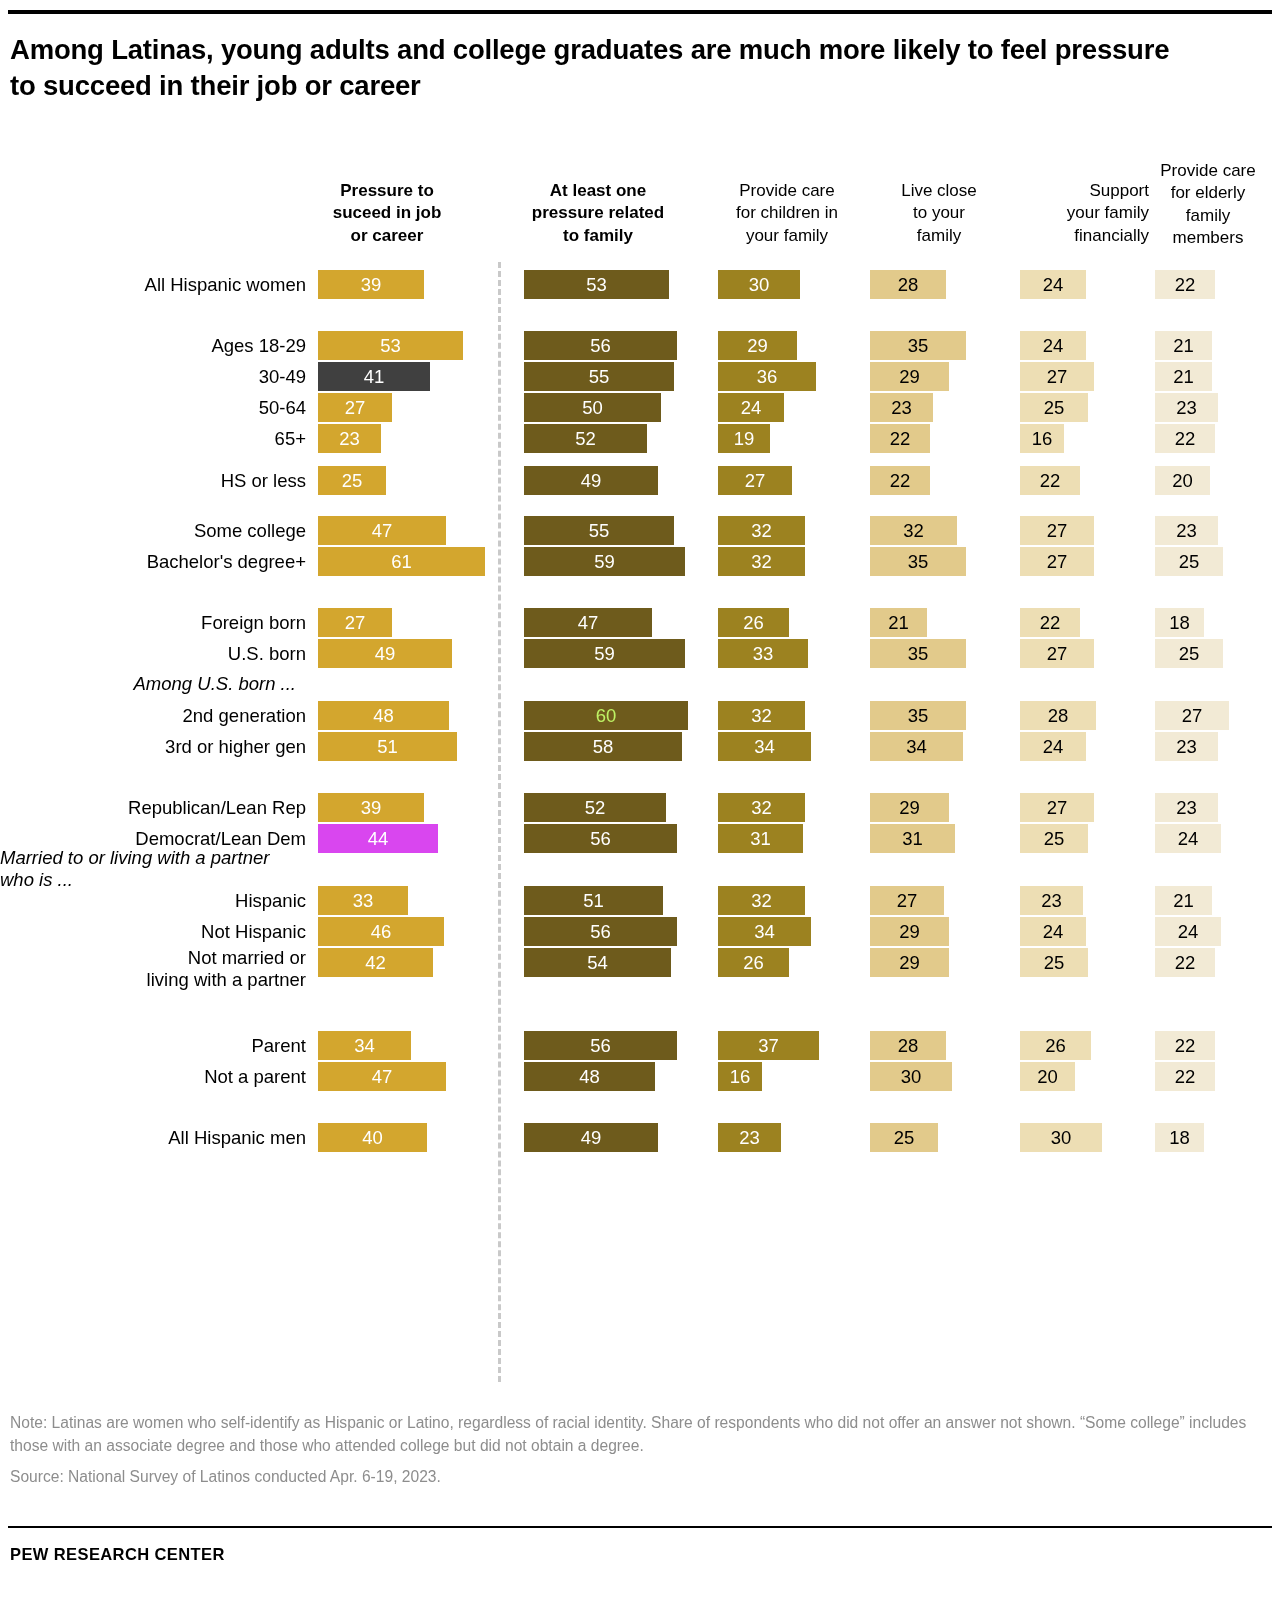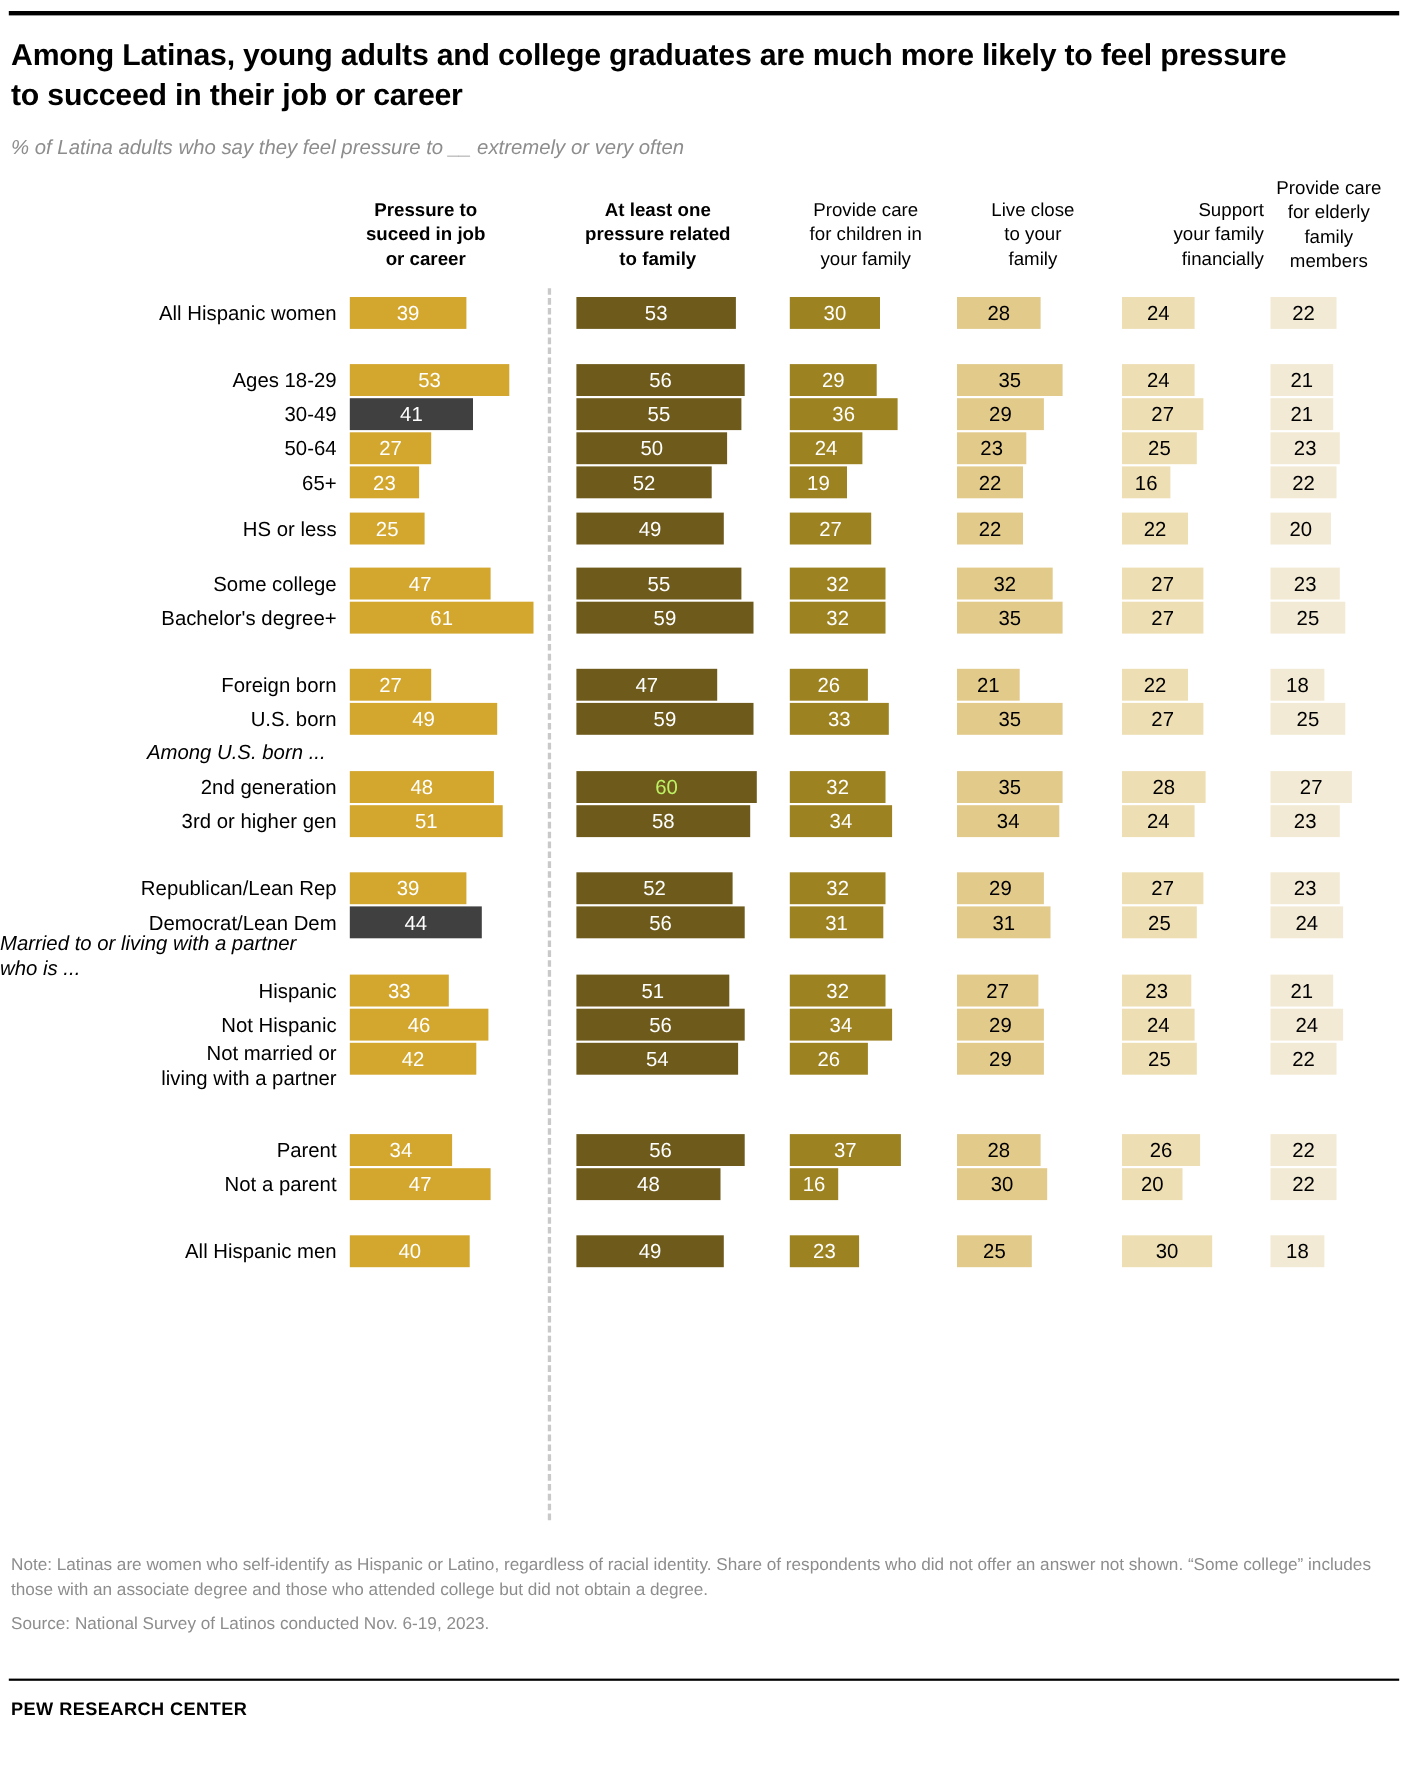--- a/index.html
+++ b/index.html
@@ -71,21 +71,20 @@
   }
 </style>
 </head>
 <body>
 
 <div class="page">
 
   <div class="rule-top"></div>
 
   <div class="title">Among Latinas, young adults and college graduates are much more likely to feel pressure to succeed in their job or career</div>
-  <div class="subtitle">% of Latina adults who say they feel pressure to __ extremely or very often</div>
 
   <div id="headers">
       <div class="hdr bold" style="left: 312px; top: 180px; width: 150px;">
         <div>Pressure to</div>
         <div>suceed in job</div>
         <div>or career</div>
       </div>
       <div class="hdr bold" style="left: 518px; top: 180px; width: 160px;">
         <div>At least one</div>
         <div>pressure related</div>
@@ -258,21 +257,21 @@
         <div class="bar" style="left: 524px; width: 142px; background: rgb(110, 91, 28); color: rgb(255, 255, 255);">52</div>
         <div class="bar" style="left: 718px; width: 87px; background: rgb(156, 130, 32); color: rgb(255, 255, 255);">32</div>
         <div class="bar dark-text" style="left: 870px; width: 79px; background: rgb(226, 202, 139); color: rgb(0, 0, 0);">29</div>
         <div class="bar dark-text" style="left: 1020px; width: 74px; background: rgb(237, 222, 180); color: rgb(0, 0, 0);">27</div>
         <div class="bar dark-text" style="left: 1155px; width: 63px; background: rgb(242, 234, 213); color: rgb(0, 0, 0);">23</div>
       </div>
       <div class="row" style="top: 823px;">
         <div class="rlabel" style="right: 974px;">
           <span>Democrat/Lean Dem</span>
         </div>
-        <div class="bar" style="left: 318px; width: 120px; background: #404040; color: rgb(255, 255, 255);">44</div>
+        <div class="bar" style="left: 318px; width: 120px; background: #d946ef; color: rgb(255, 255, 255);">44</div>
         <div class="bar" style="left: 524px; width: 153px; background: rgb(110, 91, 28); color: rgb(255, 255, 255);">56</div>
         <div class="bar" style="left: 718px; width: 85px; background: rgb(156, 130, 32); color: rgb(255, 255, 255);">31</div>
         <div class="bar dark-text" style="left: 870px; width: 85px; background: rgb(226, 202, 139); color: rgb(0, 0, 0);">31</div>
         <div class="bar dark-text" style="left: 1020px; width: 68px; background: rgb(237, 222, 180); color: rgb(0, 0, 0);">25</div>
         <div class="bar dark-text" style="left: 1155px; width: 66px; background: rgb(242, 234, 213); color: rgb(0, 0, 0);">24</div>
       </div>
       <div class="sect" style="top: 856px; left: 0px; width: 296px; justify-content: flex-end;">Married to or living with a partner who is ...</div>
       <div class="row" style="top: 885px;">
         <div class="rlabel" style="right: 974px;">
           <span>Hispanic</span>
@@ -336,17 +335,17 @@
         <div class="bar" style="left: 318px; width: 109px; background: rgb(211, 166, 46); color: rgb(255, 255, 255);">40</div>
         <div class="bar" style="left: 524px; width: 134px; background: rgb(110, 91, 28); color: rgb(255, 255, 255);">49</div>
         <div class="bar" style="left: 718px; width: 63px; background: rgb(156, 130, 32); color: rgb(255, 255, 255);">23</div>
         <div class="bar dark-text" style="left: 870px; width: 68px; background: rgb(226, 202, 139); color: rgb(0, 0, 0);">25</div>
         <div class="bar dark-text" style="left: 1020px; width: 82px; background: rgb(237, 222, 180); color: rgb(0, 0, 0);">30</div>
         <div class="bar dark-text" style="left: 1155px; width: 49px; background: rgb(242, 234, 213); color: rgb(0, 0, 0);">18</div>
       </div>
     </div>
 
   <div class="note" id="note-line" style="top:1412px;">Note: Latinas are women who self-identify as Hispanic or Latino, regardless of racial identity. Share of respondents who did not offer an answer not shown. “Some college” includes those with an associate degree and those who attended college but did not obtain a degree.</div>
-  <div class="note" style="top:1466px;">Source: National Survey of Latinos conducted Nov. 6-19, 2023.</div>
+  <div class="note" style="top:1466px;">Source: National Survey of Latinos conducted Apr. 6-19, 2023.</div>
 
   <div class="rule-bottom"></div>
   <div class="pew">PEW RESEARCH CENTER</div>
 </div>
 
 </body></html>

